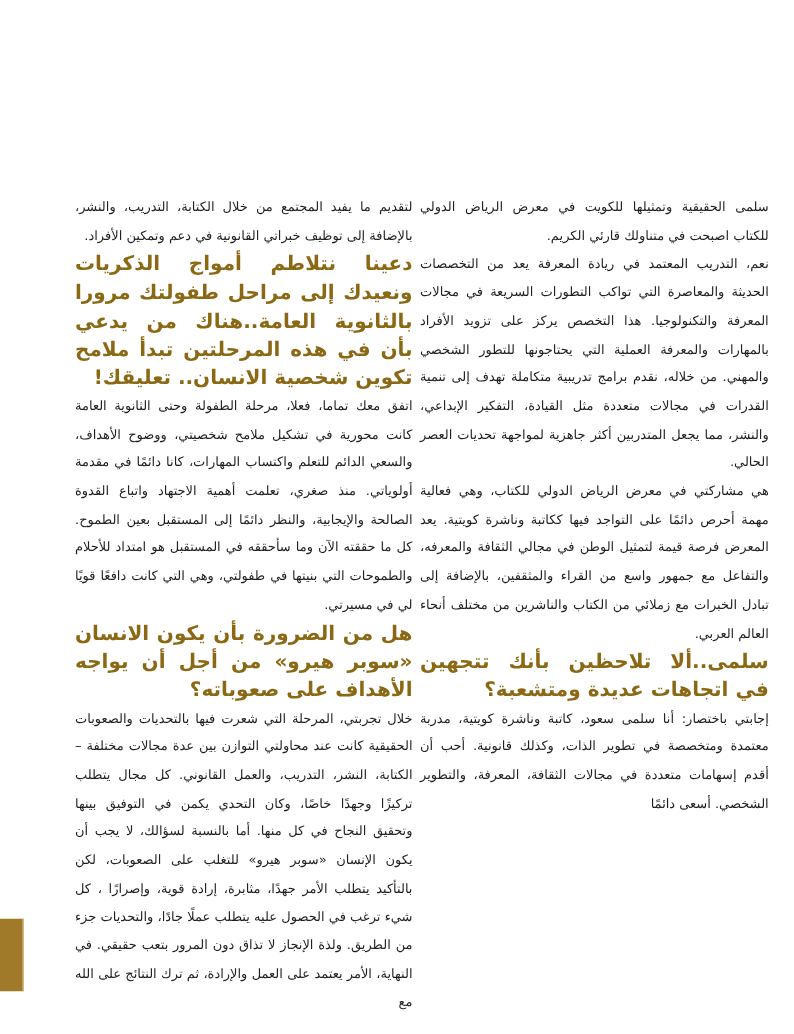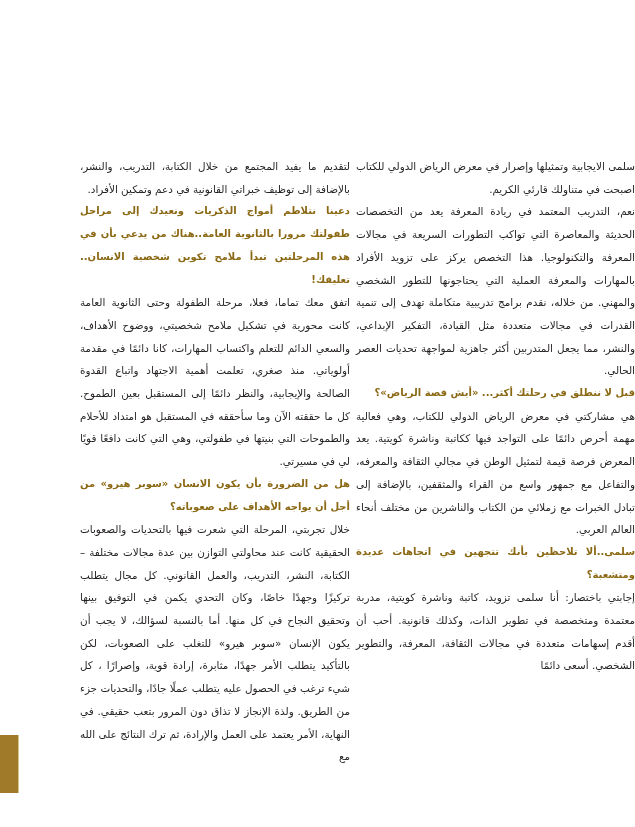--- a/index.html
+++ b/index.html
@@ -1,36 +1,35 @@
 <!DOCTYPE html>
 <html><head>
 <meta charset="utf-8">
 <style>
   html, body { margin:0; padding:0; background:#ffffff; }
   body { width:635px; height:827px; position:relative; overflow:hidden;
          font-family:"DejaVu Sans", sans-serif; }
   .col { position:absolute; top:155px; direction:rtl; text-align:justify;
-         text-align-last:right; color:#231f20;margin-left:20px; }
+         text-align-last:right; color:#231f20; }
   .col-right { left:336px; width:279px; }
   .col-left  { left:60px;  width:270px; }
   .p { font-size:10.4px; line-height:22.7px; margin:0; }
-  .q { font-size:10px; line-height:22.7px; margin:0; font-weight:bold; color:#8b6914; }
+  .q { font-size:16px; line-height:22.7px; margin:0; font-weight:bold; color:#8b6914; }
   .tab { position:absolute; left:0; top:735px; width:18px; height:58px;
          background:#a07a28; border-right:1px solid #d8c48e; }
 </style>
 </head>
 <body>
 
 <div class="col col-right">
-  <p class="p">سلمى الايجابية وتمثيلها وإصرار في معرض الرياض الدولي للكتاب اصبحت في متناولك قارئي الكريم.</p>
+  <p class="p">سلمى الحقيقية وتمثيلها للكويت في معرض الرياض الدولي للكتاب اصبحت في متناولك قارئي الكريم.</p>
   <p class="p">نعم، التدريب المعتمد في ريادة المعرفة يعد من التخصصات الحديثة والمعاصرة التي تواكب التطورات السريعة في مجالات المعرفة والتكنولوجيا. هذا التخصص يركز على تزويد الأفراد بالمهارات والمعرفة العملية التي يحتاجونها للتطور الشخصي والمهني. من خلاله، نقدم برامج تدريبية متكاملة تهدف إلى تنمية القدرات في مجالات متعددة مثل القيادة، التفكير الإبداعي، والنشر، مما يجعل المتدربين أكثر جاهزية لمواجهة تحديات العصر الحالي.</p>
-  <p class="q">قبل لا ننطلق في رحلتك أكثر... «أيش قصة الرياض»؟</p>
   <p class="p">هي مشاركتي في معرض الرياض الدولي للكتاب، وهي فعالية مهمة أحرص دائمًا على التواجد فيها ككاتبة وناشرة كويتية. يعد المعرض فرصة قيمة لتمثيل الوطن في مجالي الثقافة والمعرفه، والتفاعل مع جمهور واسع من القراء والمثقفين، بالإضافة إلى تبادل الخبرات مع زملائي من الكتاب والناشرين من مختلف أنحاء العالم العربي.</p>
   <p class="q">سلمى..ألا تلاحظين بأنك تتجهين في اتجاهات عديدة ومتشعبة؟</p>
-  <p class="p">إجابتي باختصار: أنا سلمى تزويد، كاتبة وناشرة كويتية، مدربة معتمدة ومتخصصة في تطوير الذات، وكذلك قانونية. أحب أن أقدم إسهامات متعددة في مجالات الثقافة، المعرفة، والتطوير الشخصي. أسعى دائمًا</p>
+  <p class="p">إجابتي باختصار: أنا سلمى سعود، كاتبة وناشرة كويتية، مدربة معتمدة ومتخصصة في تطوير الذات، وكذلك قانونية. أحب أن أقدم إسهامات متعددة في مجالات الثقافة، المعرفة، والتطوير الشخصي. أسعى دائمًا</p>
 </div>
 
 <div class="col col-left">
   <p class="p">لتقديم ما يفيد المجتمع من خلال الكتابة، التدريب، والنشر، بالإضافة إلى توظيف خبراتي القانونية في دعم وتمكين الأفراد.</p>
   <p class="q">دعينا نتلاطم أمواج الذكريات ونعيدك إلى مراحل طفولتك مرورا بالثانوية العامة..هناك من يدعي بأن في هذه المرحلتين تبدأ ملامح تكوين شخصية الانسان.. تعليقك!</p>
   <p class="p">اتفق معك تماما، فعلا، مرحلة الطفولة وحتى الثانوية العامة كانت محورية في تشكيل ملامح شخصيتي، ووضوح الأهداف، والسعي الدائم للتعلم واكتساب المهارات، كانا دائمًا في مقدمة أولوياتي. منذ صغري، تعلمت أهمية الاجتهاد واتباع القدوة الصالحة والإيجابية، والنظر دائمًا إلى المستقبل بعين الطموح. كل ما حققته الآن وما سأحققه في المستقبل هو امتداد للأحلام والطموحات التي بنيتها في طفولتي، وهي التي كانت دافعًا قويًا لي في مسيرتي.</p>
   <p class="q">هل من الضرورة بأن يكون الانسان «سوبر هيرو» من أجل أن يواجه الأهداف على صعوباته؟</p>
   <p class="p">خلال تجربتي، المرحلة التي شعرت فيها بالتحديات والصعوبات الحقيقية كانت عند محاولتي التوازن بين عدة مجالات مختلفة – الكتابة، النشر، التدريب، والعمل القانوني. كل مجال يتطلب تركيزًا وجهدًا خاصًا، وكان التحدي يكمن في التوفيق بينها وتحقيق النجاح في كل منها. أما بالنسبة لسؤالك، لا يجب أن يكون الإنسان «سوبر هيرو» للتغلب على الصعوبات، لكن بالتأكيد يتطلب الأمر جهدًا، مثابرة، إرادة قوية، وإصرارًا ، كل شيء ترغب في الحصول عليه يتطلب عملًا جادًا، والتحديات جزء من الطريق. ولذة الإنجاز لا تذاق دون المرور بتعب حقيقي. في النهاية، الأمر يعتمد على العمل والإرادة، ثم ترك النتائج على الله مع</p>
 </div>
 

